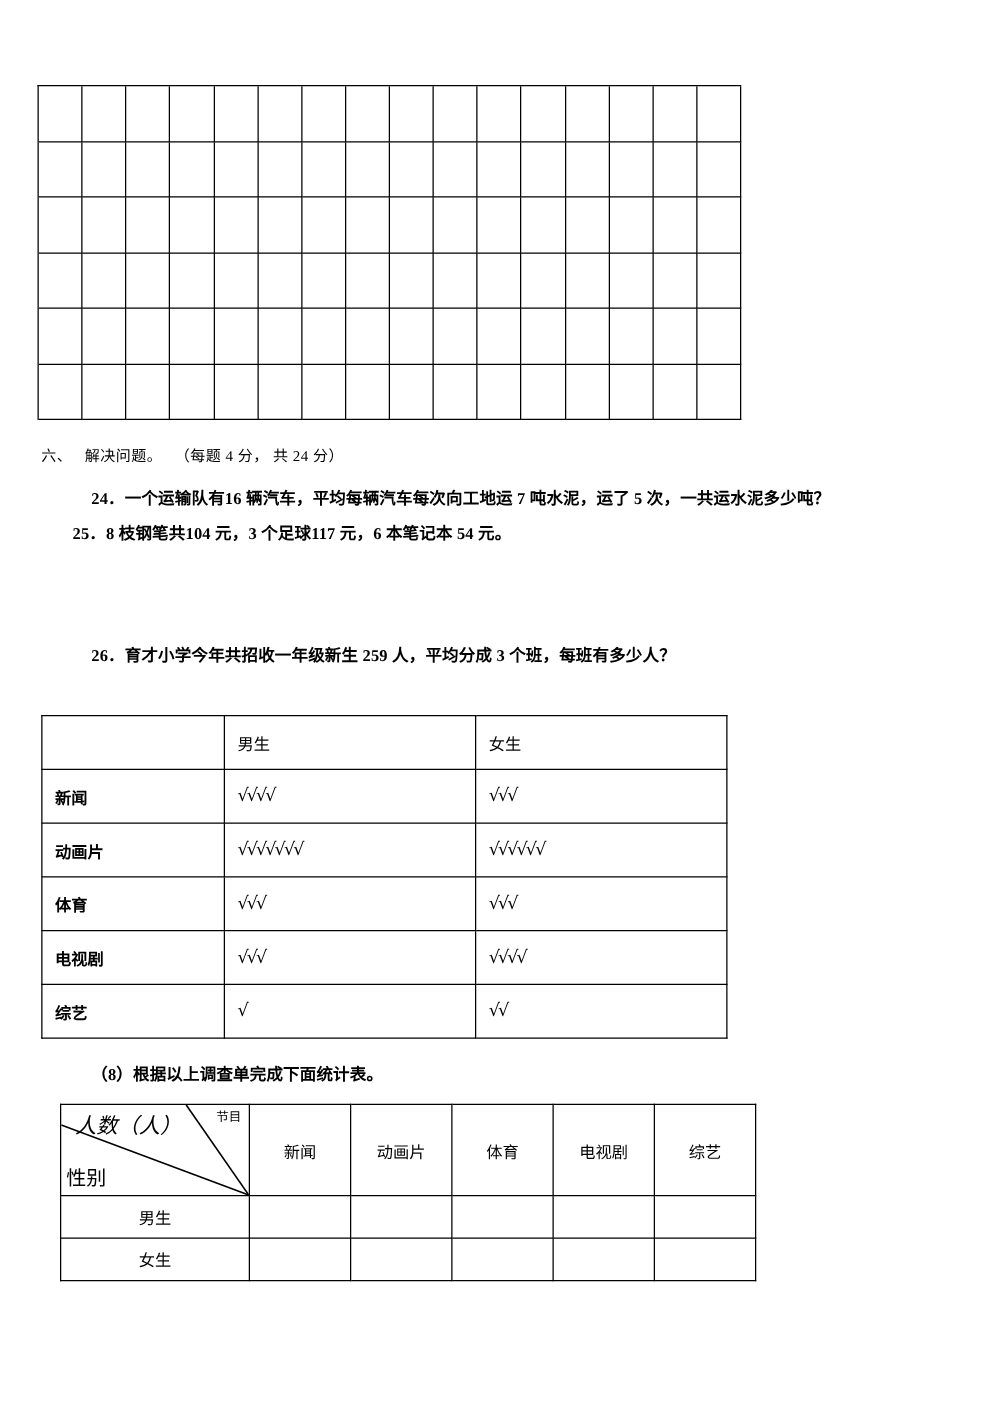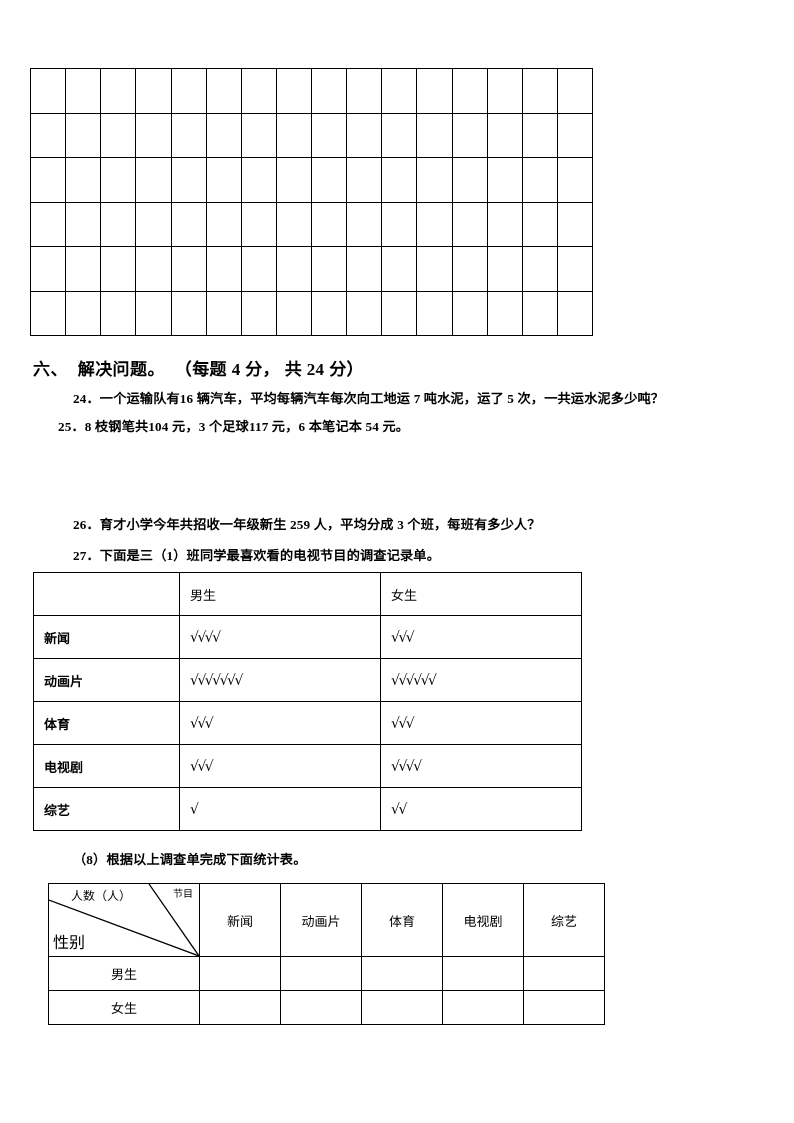--- a/index.html
+++ b/index.html
@@ -44,22 +44,22 @@
     width: 35.1px;
     height: 43.5px;
     padding: 0;
   }
 
   
   .section-head {
     position: absolute;
     left: 33px;
     top: 355px;
-    font-size: 17px;
-    font-weight: bold;
+    font-size: 12px;
+    font-weight: normal;
     letter-spacing: 0.4px;
     white-space: nowrap;
   }
   .section-head .gap { display: inline-block; width: 10px; }
 
   .q {
     position: absolute;
     font-size: 13.2px;
     font-weight: bold;
     white-space: nowrap;
@@ -127,23 +127,24 @@
   .stats .rowlabel { text-align: center; }
 
   .corner-svg {
     position: absolute;
     left: 0; top: 0;
     width: 150px;
     height: 72px;
   }
   .corner-t1 {
     position: absolute;
-    left: 22px;  top: 2px;
-    font-size: 12px;
-    white-space: nowrap;
+    left: 11px;  top: 2px;
+    font-size: 17px;
+    white-space: nowrap;
+    font-style: italic;
   }
   .corner-t2 {
     position: absolute;
     right: 6px; top: 1px;
     font-size: 10px;
     white-space: nowrap;
   }
   .corner-t3 {
     position: absolute;
     left: 4px; bottom: 3px;
@@ -271,21 +272,20 @@
     </table>
   </div>
 
   <div class="section-head">
     <span>六、</span><span class="gap"></span><span>解决问题。</span><span class="gap"></span><span>（每题 4 分， 共 24 分）</span>
   </div>
 
   <div class="q q-24">24．一个运输队有16 辆汽车，平均每辆汽车每次向工地运 7 吨水泥，运了 5 次，一共运水泥多少吨？</div>
   <div class="q q-25">25．8 枝钢笔共104 元，3 个足球117 元，6 本笔记本 54 元。</div>
   <div class="q q-26">26．育才小学今年共招收一年级新生 259 人，平均分成 3 个班，每班有多少人？</div>
-  <div class="q q-27">27．下面是三（1）班同学最喜欢看的电视节目的调查记录单。</div>
 
   <table class="survey">
     <tbody id="survey-body">
         <tr>
           <td class="c-label hdr"></td>
           <td class="c-boys hdr">男生</td>
           <td class="c-girls hdr">女生</td>
         </tr>
         <tr>
           <td class="c-label">新闻</td>

